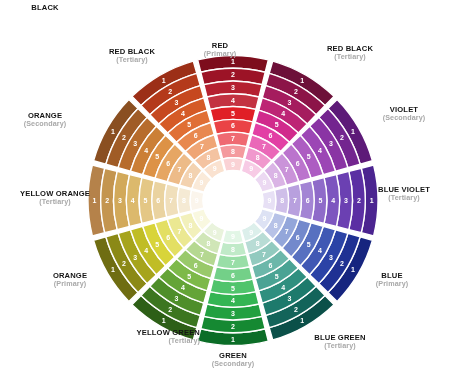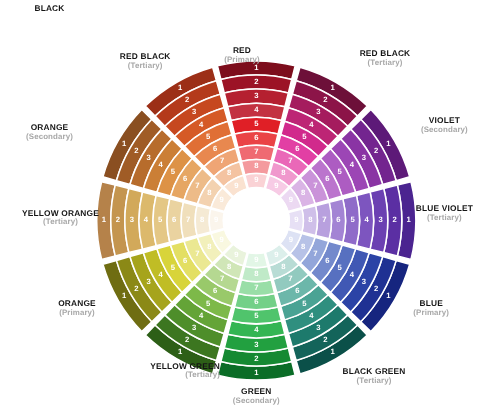--- a/index.html
+++ b/index.html
@@ -326,21 +326,21 @@
       </div>
       <div class="lbl" style="left: 344px; top: 186px; width: 120px;">
         <span class="nm">BLUE VIOLET</span>
         <span class="rl">(Tertiary)</span>
       </div>
       <div class="lbl" style="left: 332px; top: 272px; width: 120px;">
         <span class="nm">BLUE</span>
         <span class="rl">(Primary)</span>
       </div>
       <div class="lbl" style="left: 280px; top: 334px; width: 120px;">
-        <span class="nm">BLACK GREEN</span>
+        <span class="nm">BLUE GREEN</span>
         <span class="rl">(Tertiary)</span>
       </div>
       <div class="lbl" style="left: 173px; top: 352px; width: 120px;">
         <span class="nm">GREEN</span>
         <span class="rl">(Secondary)</span>
       </div>
       <div class="lbl" style="left: 80px; top: 329px; width: 120px; text-align: right;">
         <span class="nm">YELLOW GREEN</span>
         <span class="rl">(Tertiary)</span>
       </div>

